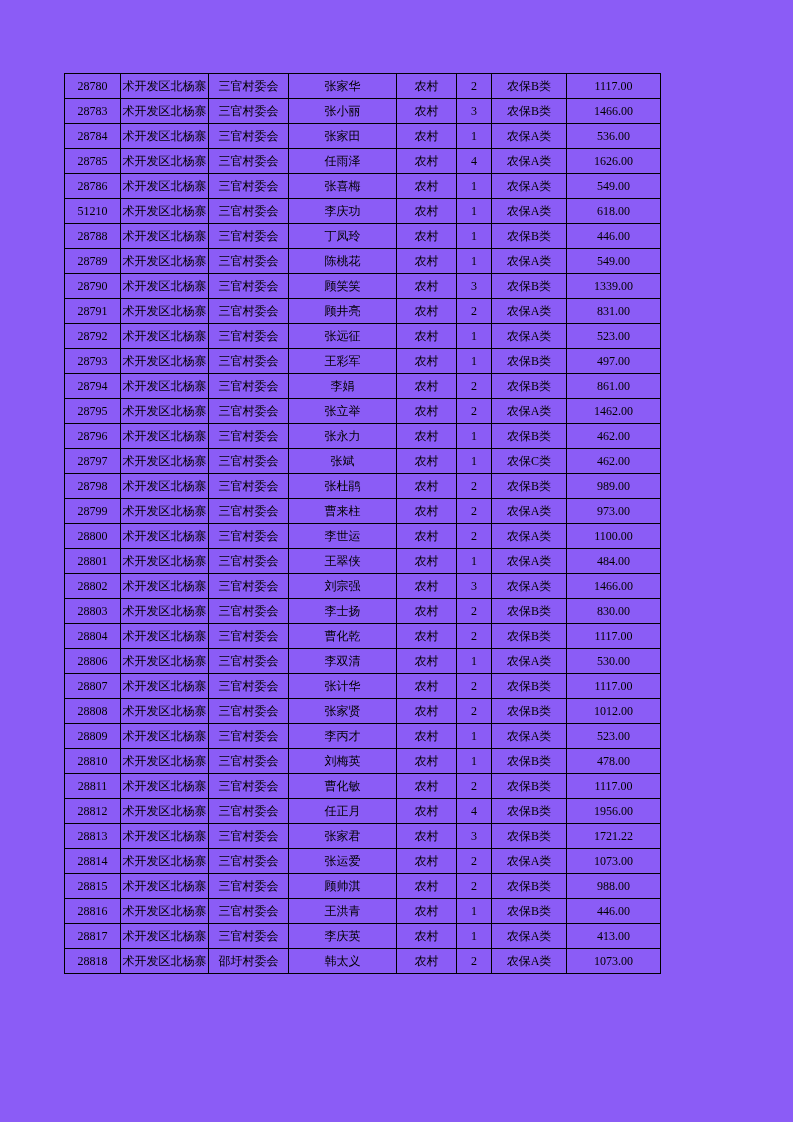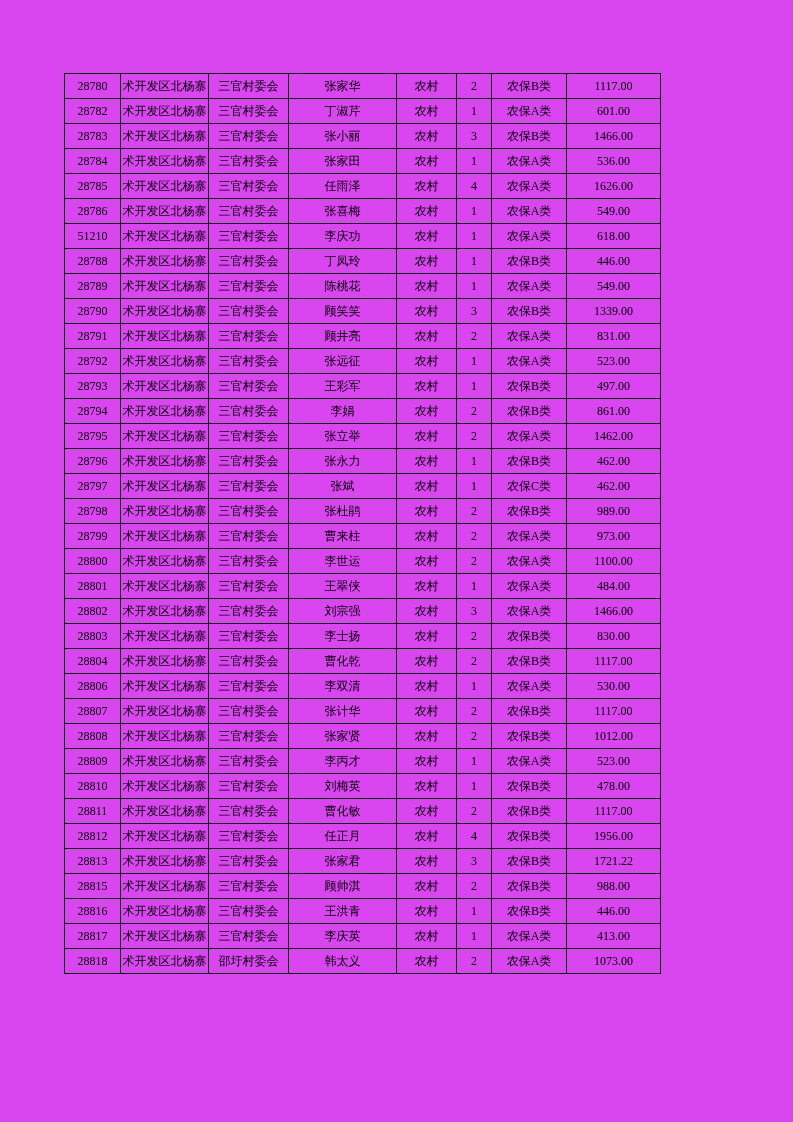--- a/index.html
+++ b/index.html
@@ -13,21 +13,21 @@
     position: relative;
     font-family: "Liberation Serif", "DejaVu Serif", serif;
     color: #000000;
   }
   .page {
     position: absolute;
     left: 0;
     top: 0;
     width: 793px;
     height: 1122px;
-    background: #d946ef;
+    background: #8b5cf6;
     overflow: hidden;
   }
   table.data-table {
     position: absolute;
     left: 64px;
     top: 73px;
     width: 596px;
     border-collapse: collapse;
     table-layout: fixed;
   }
@@ -66,30 +66,20 @@
           <td class="col-id">28780</td>
           <td class="col-district">术开发区北杨寨</td>
           <td class="col-village">三官村委会</td>
           <td class="col-name">张家华</td>
           <td class="col-type">农村</td>
           <td class="col-count">2</td>
           <td class="col-category">农保B类</td>
           <td class="col-amount">1117.00</td>
         </tr>
         <tr>
-          <td class="col-id">28782</td>
-          <td class="col-district">术开发区北杨寨</td>
-          <td class="col-village">三官村委会</td>
-          <td class="col-name">丁淑芹</td>
-          <td class="col-type">农村</td>
-          <td class="col-count">1</td>
-          <td class="col-category">农保A类</td>
-          <td class="col-amount">601.00</td>
-        </tr>
-        <tr>
           <td class="col-id">28783</td>
           <td class="col-district">术开发区北杨寨</td>
           <td class="col-village">三官村委会</td>
           <td class="col-name">张小丽</td>
           <td class="col-type">农村</td>
           <td class="col-count">3</td>
           <td class="col-category">农保B类</td>
           <td class="col-amount">1466.00</td>
         </tr>
         <tr>
@@ -374,20 +364,30 @@
         </tr>
         <tr>
           <td class="col-id">28813</td>
           <td class="col-district">术开发区北杨寨</td>
           <td class="col-village">三官村委会</td>
           <td class="col-name">张家君</td>
           <td class="col-type">农村</td>
           <td class="col-count">3</td>
           <td class="col-category">农保B类</td>
           <td class="col-amount">1721.22</td>
+        </tr>
+        <tr>
+          <td class="col-id">28814</td>
+          <td class="col-district">术开发区北杨寨</td>
+          <td class="col-village">三官村委会</td>
+          <td class="col-name">张运爱</td>
+          <td class="col-type">农村</td>
+          <td class="col-count">2</td>
+          <td class="col-category">农保A类</td>
+          <td class="col-amount">1073.00</td>
         </tr>
         <tr>
           <td class="col-id">28815</td>
           <td class="col-district">术开发区北杨寨</td>
           <td class="col-village">三官村委会</td>
           <td class="col-name">顾帅淇</td>
           <td class="col-type">农村</td>
           <td class="col-count">2</td>
           <td class="col-category">农保B类</td>
           <td class="col-amount">988.00</td>

